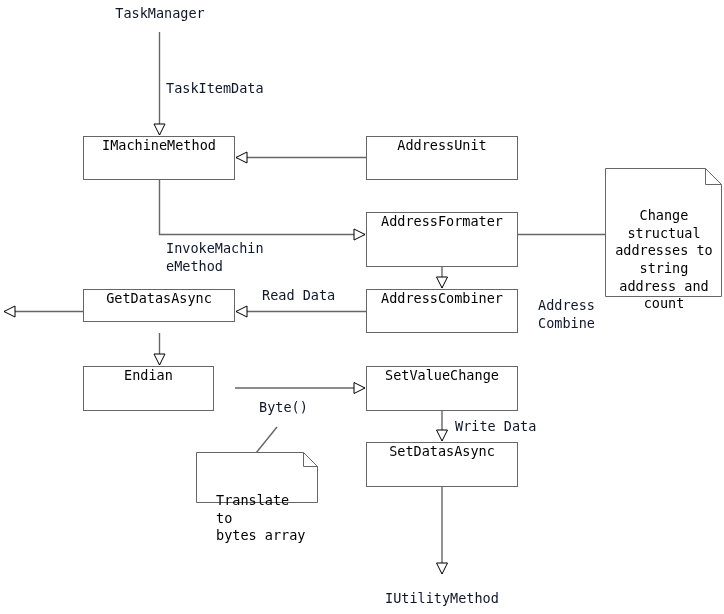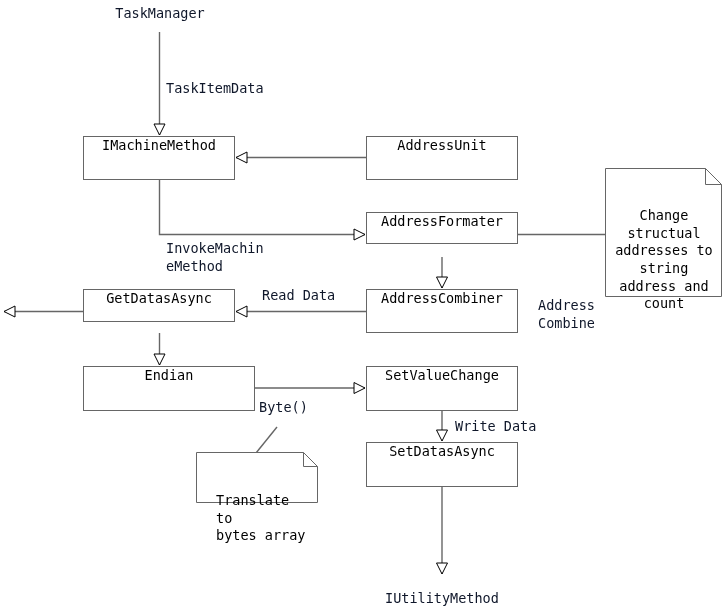--- a/index.html
+++ b/index.html
@@ -116,33 +116,33 @@
   </svg>
 
   <div class="node" style="left:83px; top:136px; width:152px; height:44px;">
     <span>IMachineMethod</span>
   </div>
 
   <div class="node" style="left:366px; top:136px; width:152px; height:44px;">
     <span>AddressUnit</span>
   </div>
 
-  <div class="node" style="left:366px; top:212px; width:152px; height:32px;">
+  <div class="node" style="left:366px; top:212px; width:152px; height:55px;">
     <span>AddressFormater</span>
   </div>
 
   <div class="node" style="left:83px; top:289px; width:152px; height:33px;">
     <span>GetDatasAsync</span>
   </div>
 
   <div class="node" style="left:366px; top:289px; width:152px; height:44px;">
     <span>AddressCombiner</span>
   </div>
 
-  <div class="node" style="left:83px; top:366px; width:172px; height:45px;">
+  <div class="node" style="left:83px; top:366px; width:131px; height:45px;">
     <span>Endian</span>
   </div>
 
   <div class="node" style="left:366px; top:366px; width:152px; height:45px;">
     <span>SetValueChange</span>
   </div>
 
   <div class="node" style="left:366px; top:442px; width:152px; height:45px;">
     <span>SetDatasAsync</span>
   </div>

